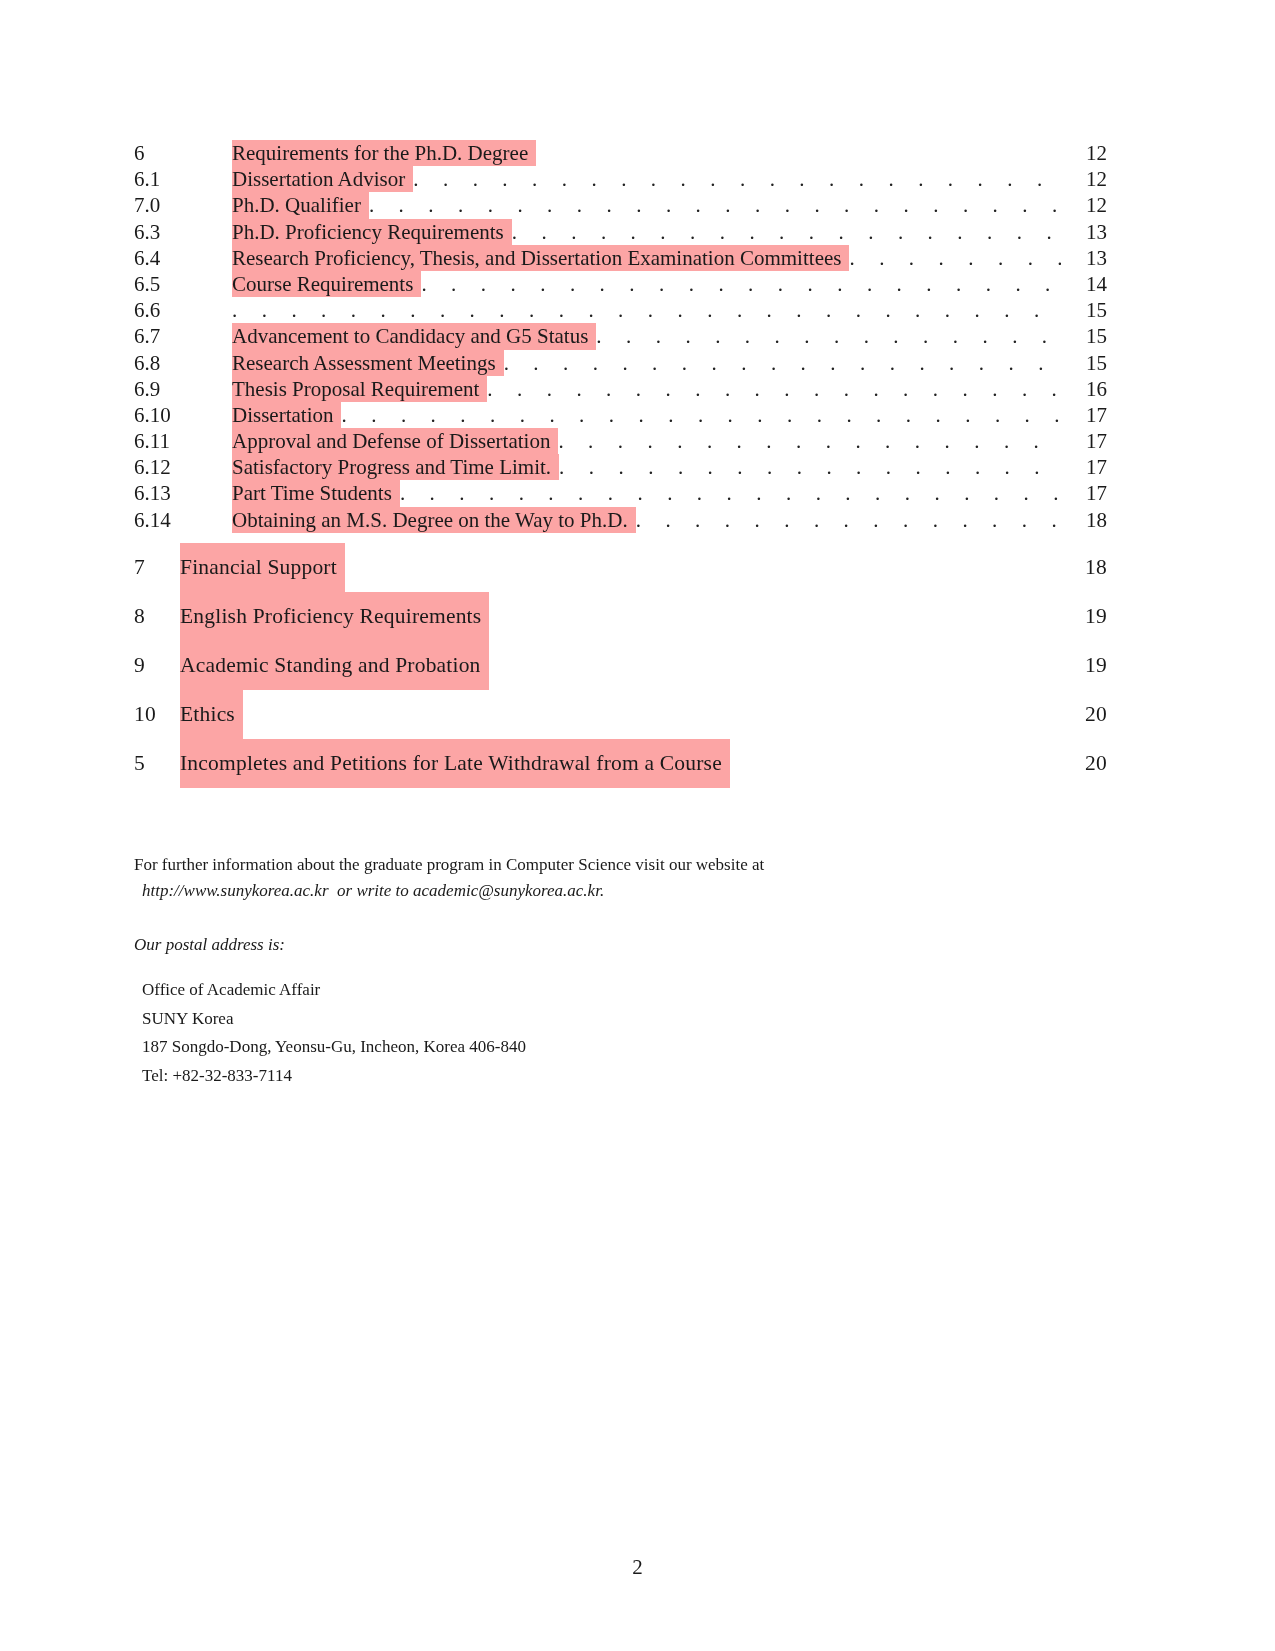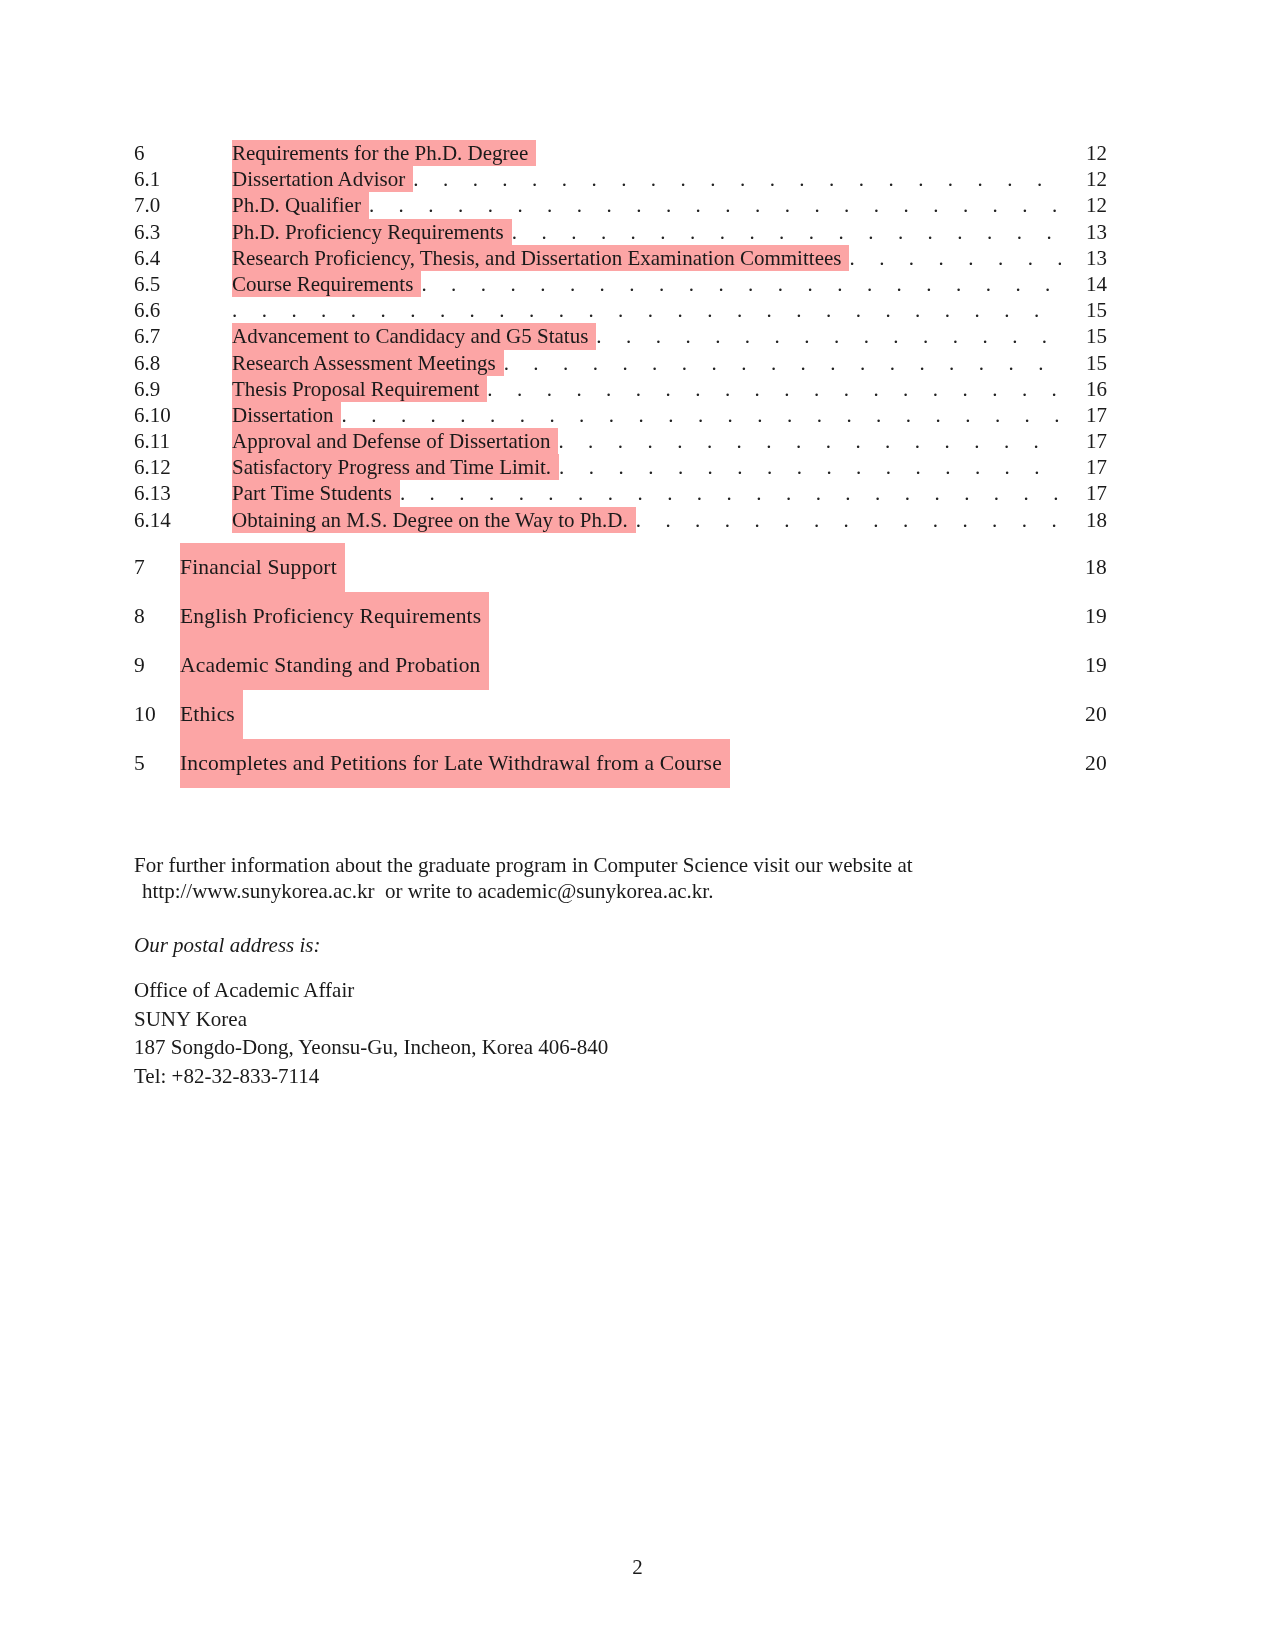--- a/index.html
+++ b/index.html
@@ -12,25 +12,25 @@
   .toc { position: absolute; left: 134px; top: 140px; width: 987px; }
   .row { position: relative; height: 26.2px; line-height: 26.2px; font-size: 21px; white-space: nowrap; }
   .num { position: absolute; left: 0; top: 0; }
   .title-wrap { position: absolute; left: 98px; right: 60px; top: 0; overflow: hidden; display: flex; }
   .title { flex: 0 0 auto; padding-right: 8px; background: #fca5a5; }
   .leader { flex: 1 1 auto; overflow: hidden; letter-spacing: 9.6px; color: #222; }
   .page-no { position: absolute; right: 14px; top: 0; text-align: right; }
   .row.major { height: 49px; line-height: 49px; font-size: 21.5px; letter-spacing: 0.2px; }
   .row.major .title-wrap { left: 46px; }
   .row.major.first { margin-top: 10px; }
-  .footer-info { position: absolute; left: 134px; top: 852px; width: 900px; font-size: 21px; line-height: 26px; }
+  .footer-info { position: absolute; left: 134px; top: 852px; width: 900px; font-size: 17px; line-height: 26px; }
   .footer-info p { margin: 0; }
-  .url-line { padding-left: 8px; }
+  .url-line { padding-left: 8px; font-style: italic; }
   .postal-intro { margin-top: 28px !important; font-style: italic; }
-  .address { margin-top: 18px !important; }
+  .address { margin-top: 18px !important; margin-left: 8px; }
   .address div { line-height: 28.5px; }
   .page-number { position: absolute; left: 0; width: 1275px; top: 1555px; text-align: center; font-size: 21px; }
 </style>
 </head>
 <body>
 
 <div class="page">
 
   <div class="toc">
 

